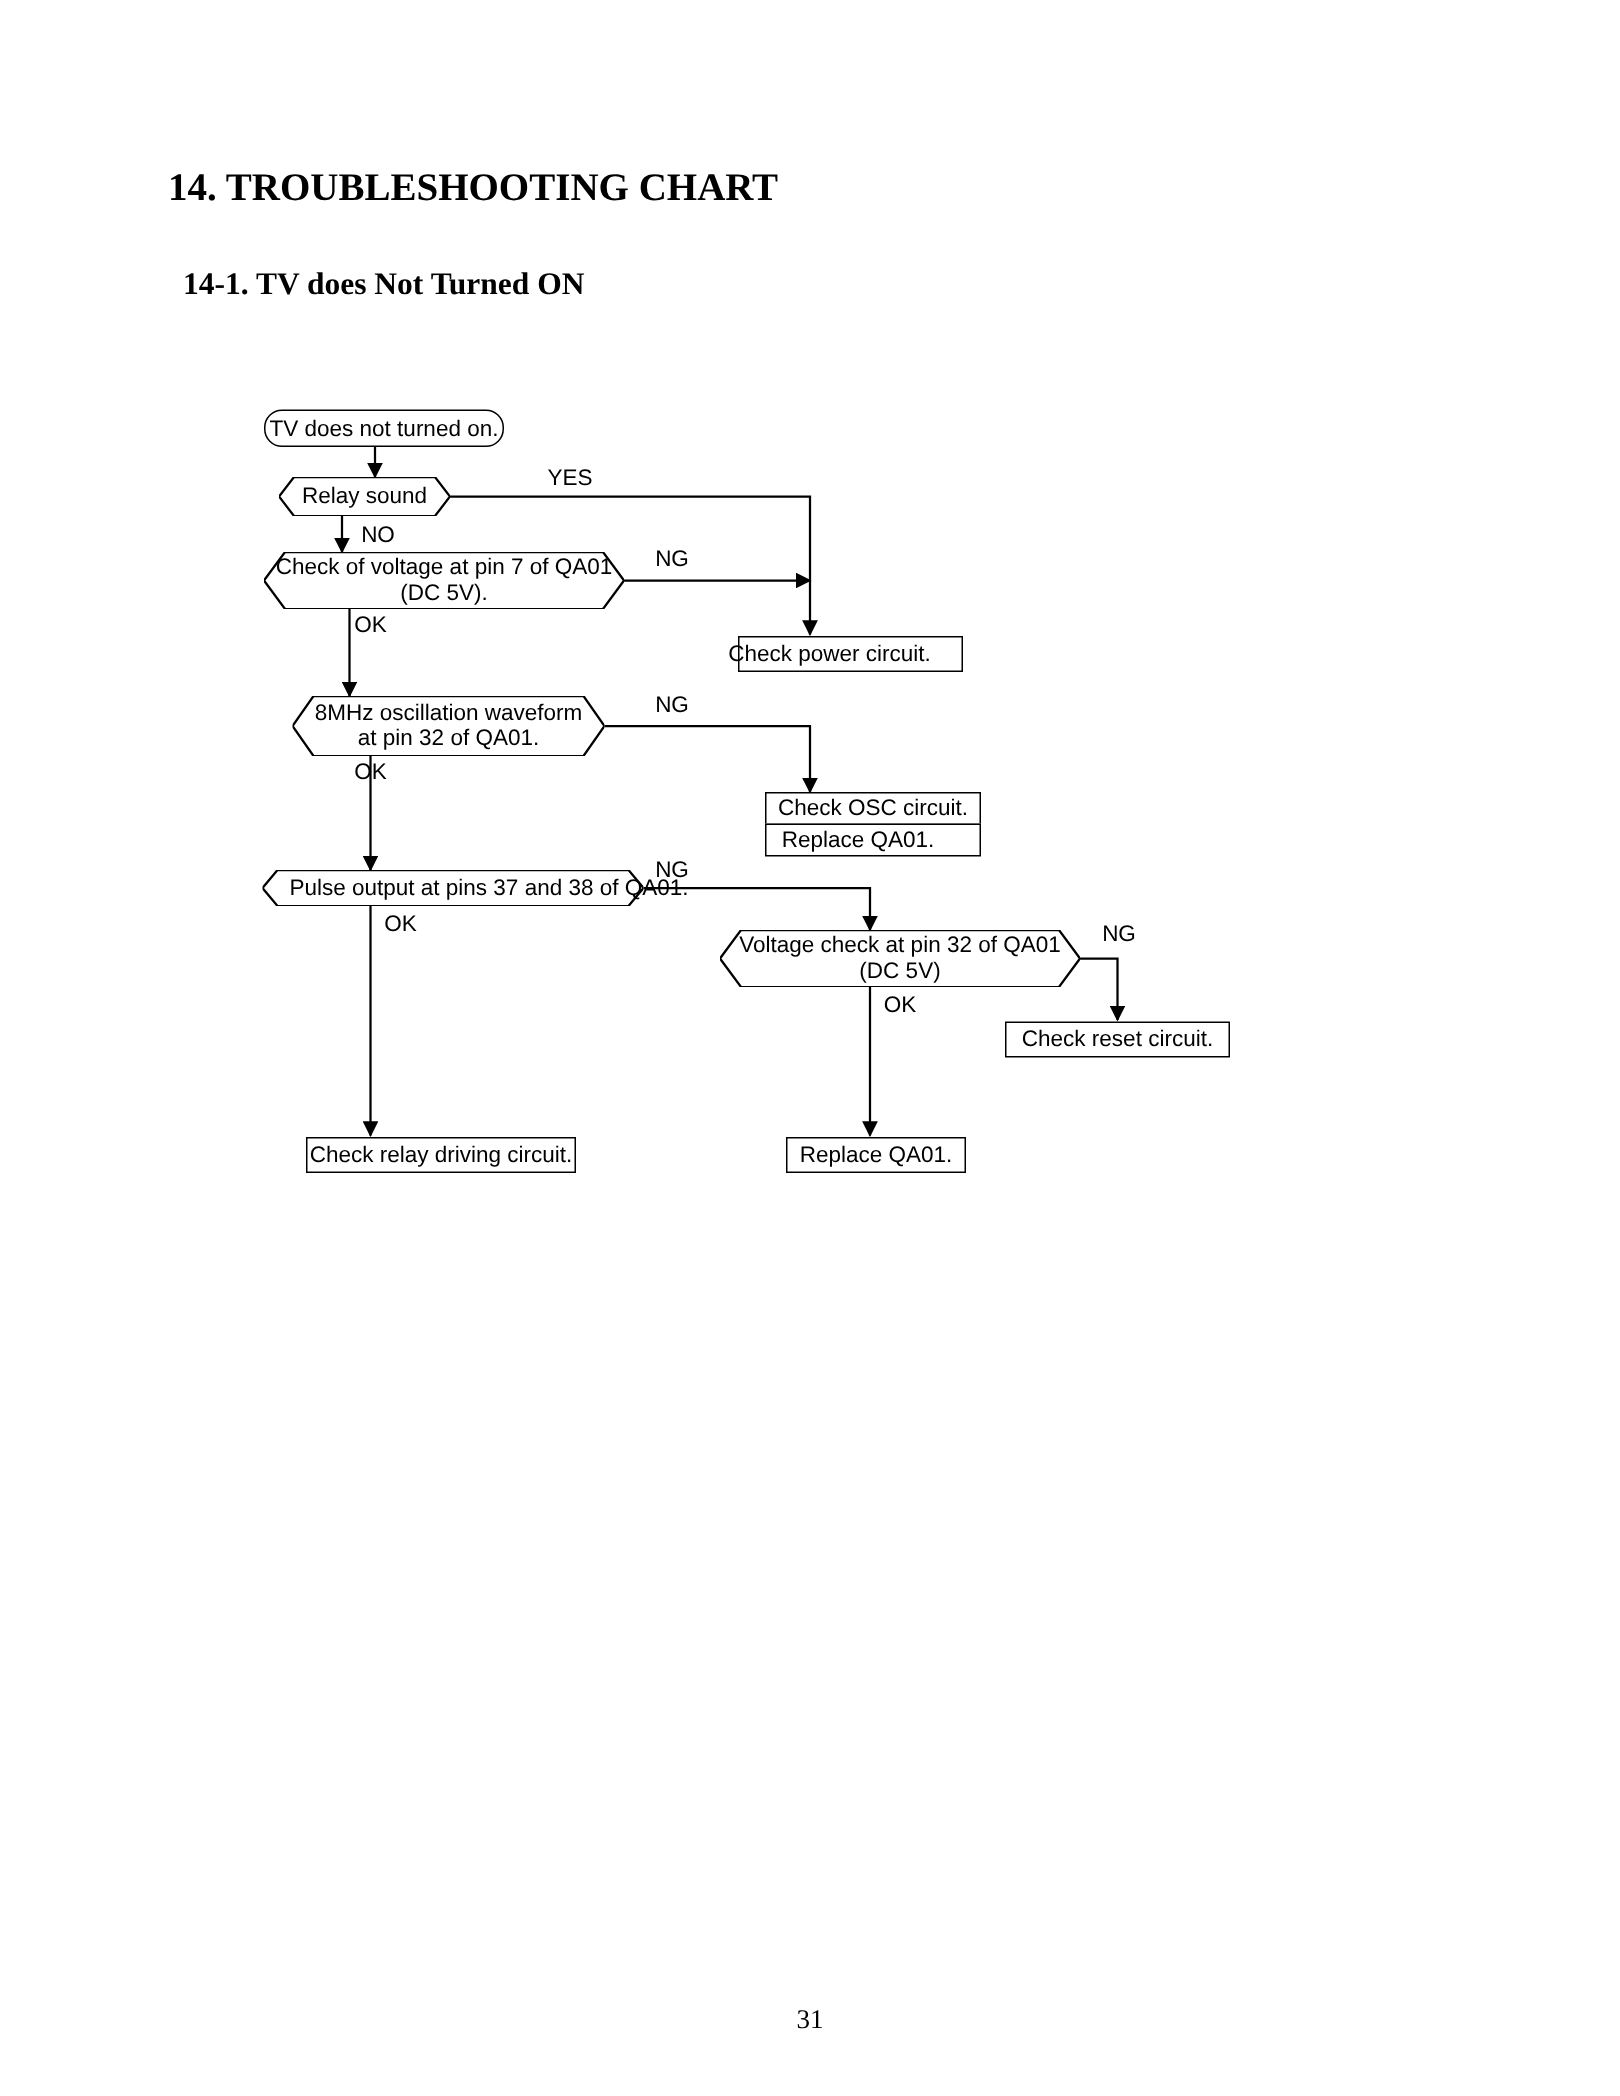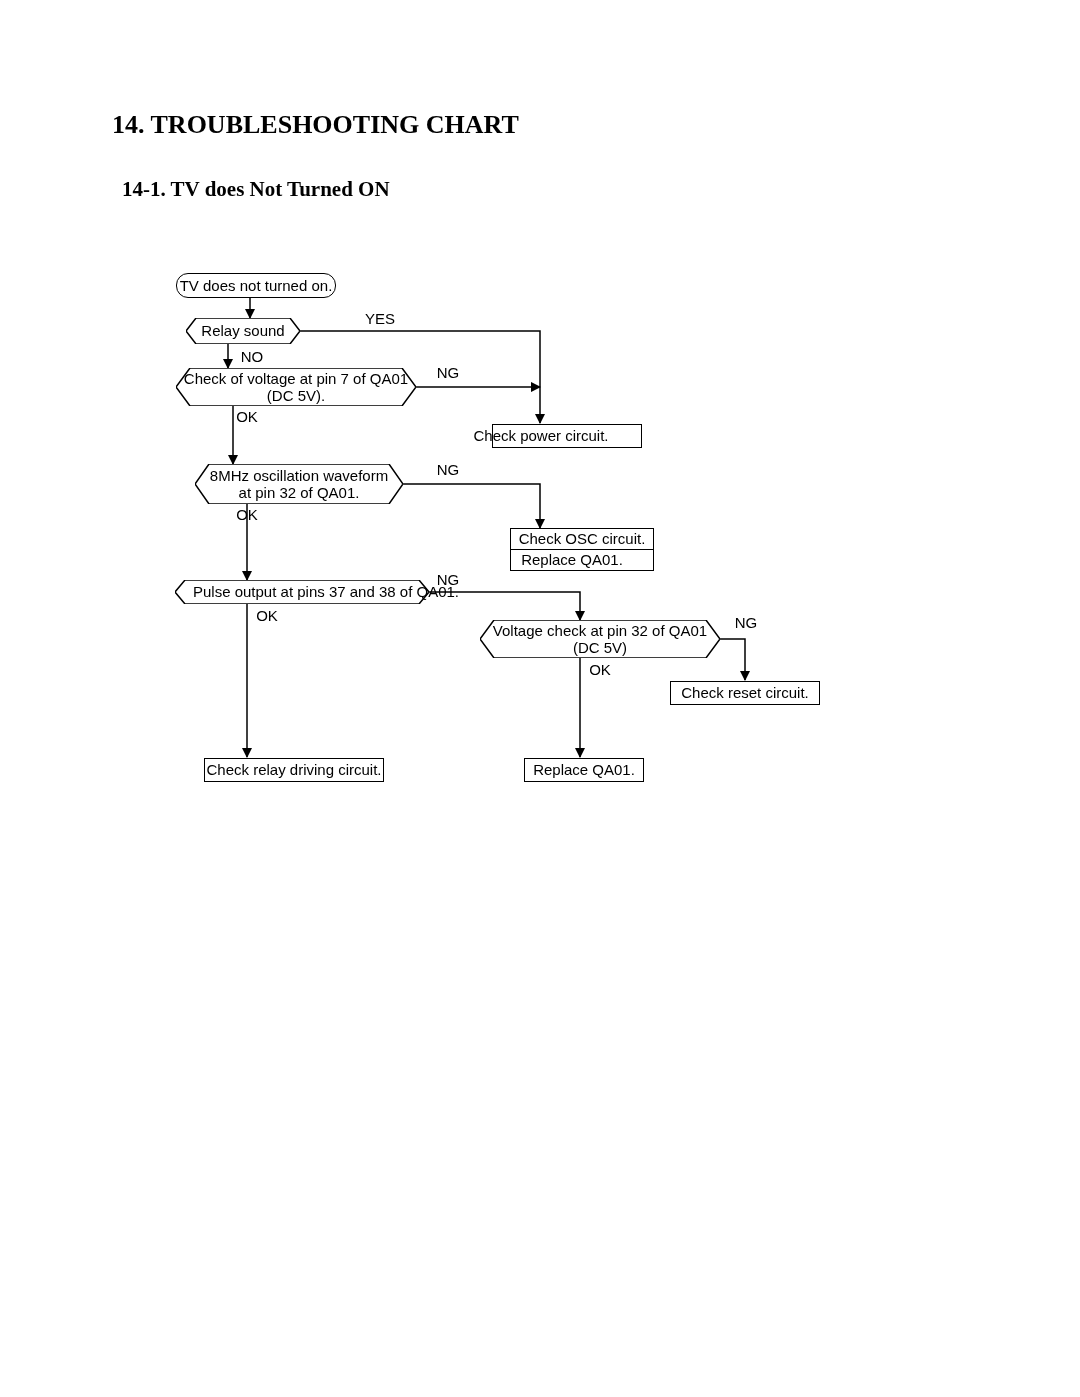--- a/index.html
+++ b/index.html
@@ -158,21 +158,21 @@
       </svg>
     </div>
     <div class="lbl" style="left:296px; top:387px;">Check of voltage at pin 7 of QA01
 (DC 5V).</div>
 
     <div class="lbl" style="left:448px; top:373px;">NG</div>
 
     <div class="lbl" style="left:247px; top:417px;">OK</div>
 
     <div class="box" style="left:492px; top:424px; width:150px; height:24px;"></div>
-    <div class="lbl" style="left:541px; top:436px;">Check power circuit.</div>
+    <div class="lbl" style="left:553px; top:436px;">Check power circuit.</div>
 
     <div class="hex" style="left:195px; top:464px; width:208px; height:40px;">
       <svg viewBox="0 0 208 40" preserveAspectRatio="none">
         <polygon points="14,0 194,0 208,20 194,40 14,40 0,20" fill="#fff" stroke="#000" stroke-width="1.5"></polygon>
       </svg>
     </div>
     <div class="lbl" style="left:299px; top:484px;">8MHz oscillation waveform
 at pin 32 of QA01.</div>
 
     <div class="lbl" style="left:448px; top:470px;">NG</div>
@@ -211,13 +211,14 @@
     <div class="lbl" style="left:745px; top:693px;">Check reset circuit.</div>
 
     <div class="box" style="left:204px; top:758px; width:180px; height:24px;"></div>
     <div class="lbl" style="left:294px; top:770px;">Check relay driving circuit.</div>
 
     <div class="box" style="left:524px; top:758px; width:120px; height:24px;"></div>
     <div class="lbl" style="left:584px; top:770px;">Replace QA01.</div>
 
   </div>
 
+  <div class="page-num">31</div>
 </div>
 
 </body></html>

